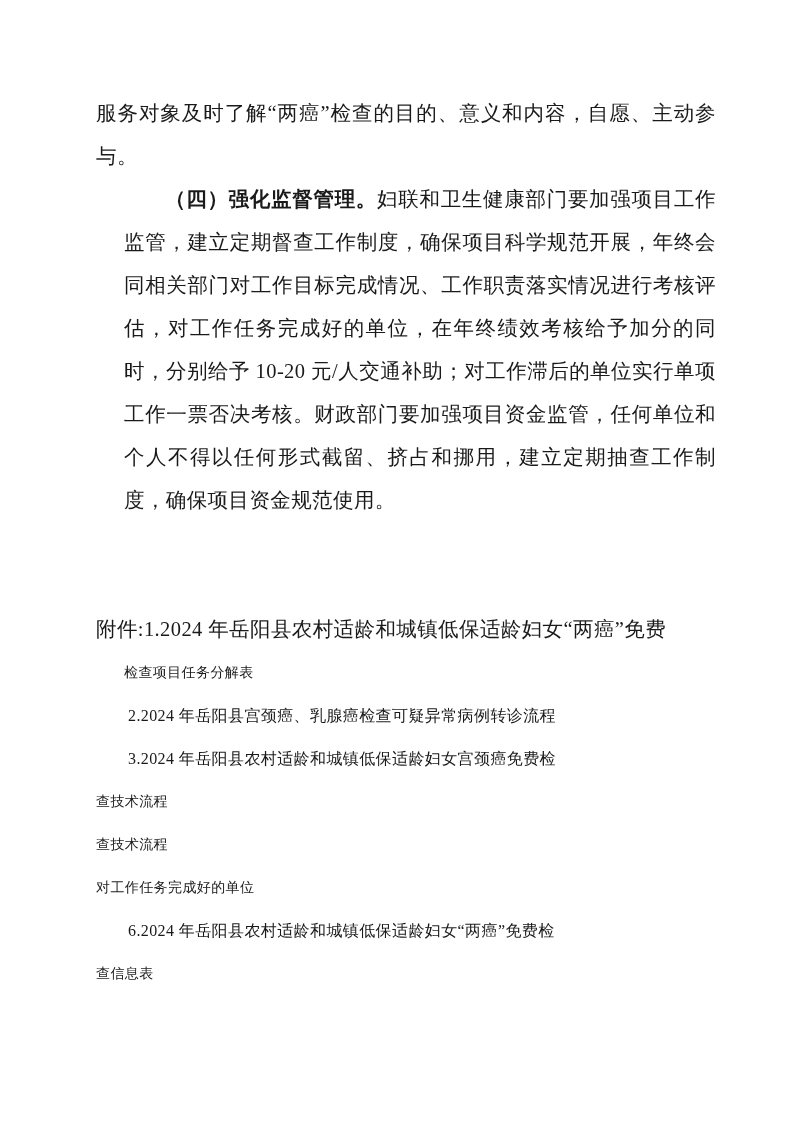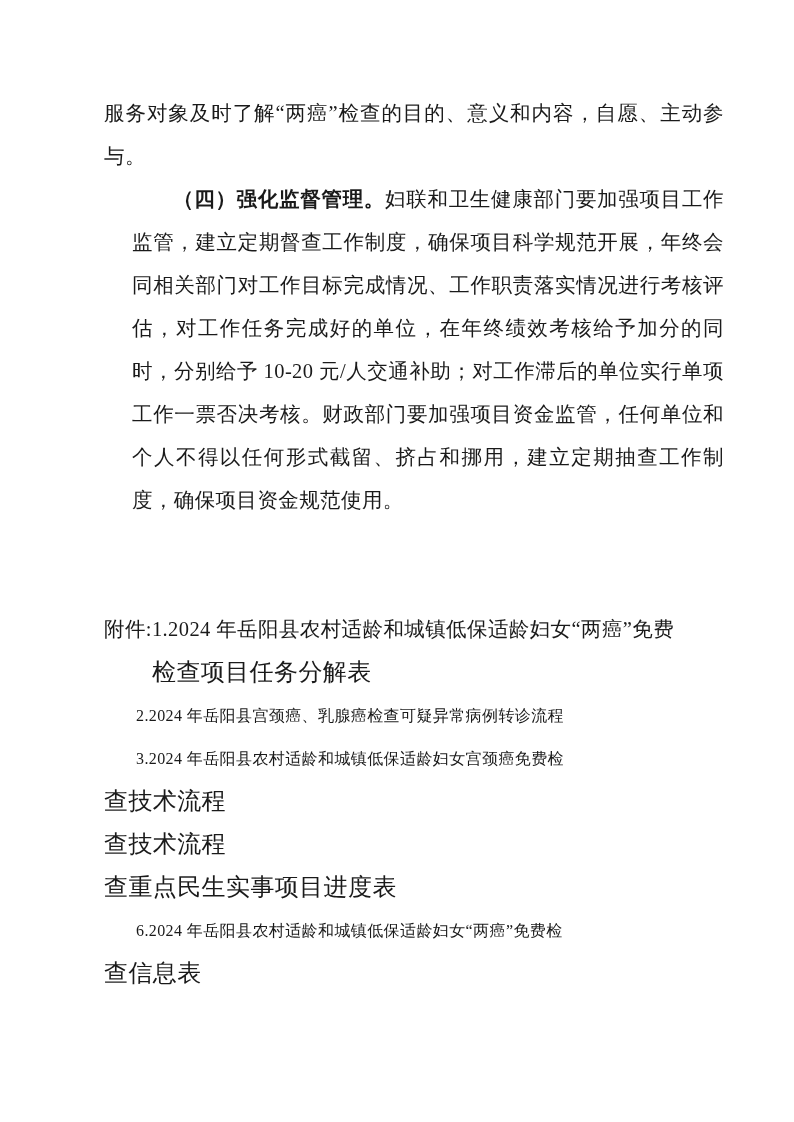--- a/index.html
+++ b/index.html
@@ -12,21 +12,21 @@
     width: 794px;
     height: 1122px;
     background: #ffffff;
     box-sizing: border-box;
     font-family: "Liberation Serif", "DejaVu Serif", serif;
     color: #1a1a1a;
     overflow: hidden;
   }
   .content {
     position: absolute;
-    left: 104px;
+    left: 96px;
     top: 92px;
     width: 620px;
   }
   .para {
     font-size: 20.5px;
     line-height: 43px;
     letter-spacing: 0.4px;
     text-align: justify;
     text-justify: inter-ideograph;
     margin: 0;
@@ -50,21 +50,21 @@
   }
   .attach-item {
     font-size: 16px;
     line-height: 43px;
     letter-spacing: 0.4px;
     margin: 0;
     text-indent: 2em;
     text-align: justify;
   }
   .attach-cont {
-    font-size: 24px;
+    font-size: 14px;
     line-height: 43px;
     letter-spacing: 0.4px;
     margin: 0;
     text-align: justify;
   }
   .attach-cont.indent-one {
     text-indent: 2em;
   }
 </style>
 </head>
@@ -82,19 +82,19 @@
     <p class="attach-head"><span>附件:</span><span>1.</span><span>2024 年岳阳县农村适龄和城镇低保适龄妇女“两癌”免费</span></p>
     <p class="attach-cont indent-one">检查项目任务分解表</p>
 
     <p class="attach-item"><span>2.</span><span>2024 年岳阳县宫颈癌、乳腺癌检查可疑异常病例转诊流程</span></p>
 
     <p class="attach-item"><span>3.</span><span>2024 年岳阳县农村适龄和城镇低保适龄妇女宫颈癌免费检</span></p>
     <p class="attach-cont">查技术流程</p>
 
     <p class="attach-cont">查技术流程</p>
 
-    <p class="attach-cont">查重点民生实事项目进度表</p>
+    <p class="attach-cont">对工作任务完成好的单位</p>
 
     <p class="attach-item"><span>6.</span><span>2024 年岳阳县农村适龄和城镇低保适龄妇女“两癌”免费检</span></p>
     <p class="attach-cont">查信息表</p>
 
   </div>
 </div>
 
 </body></html>

